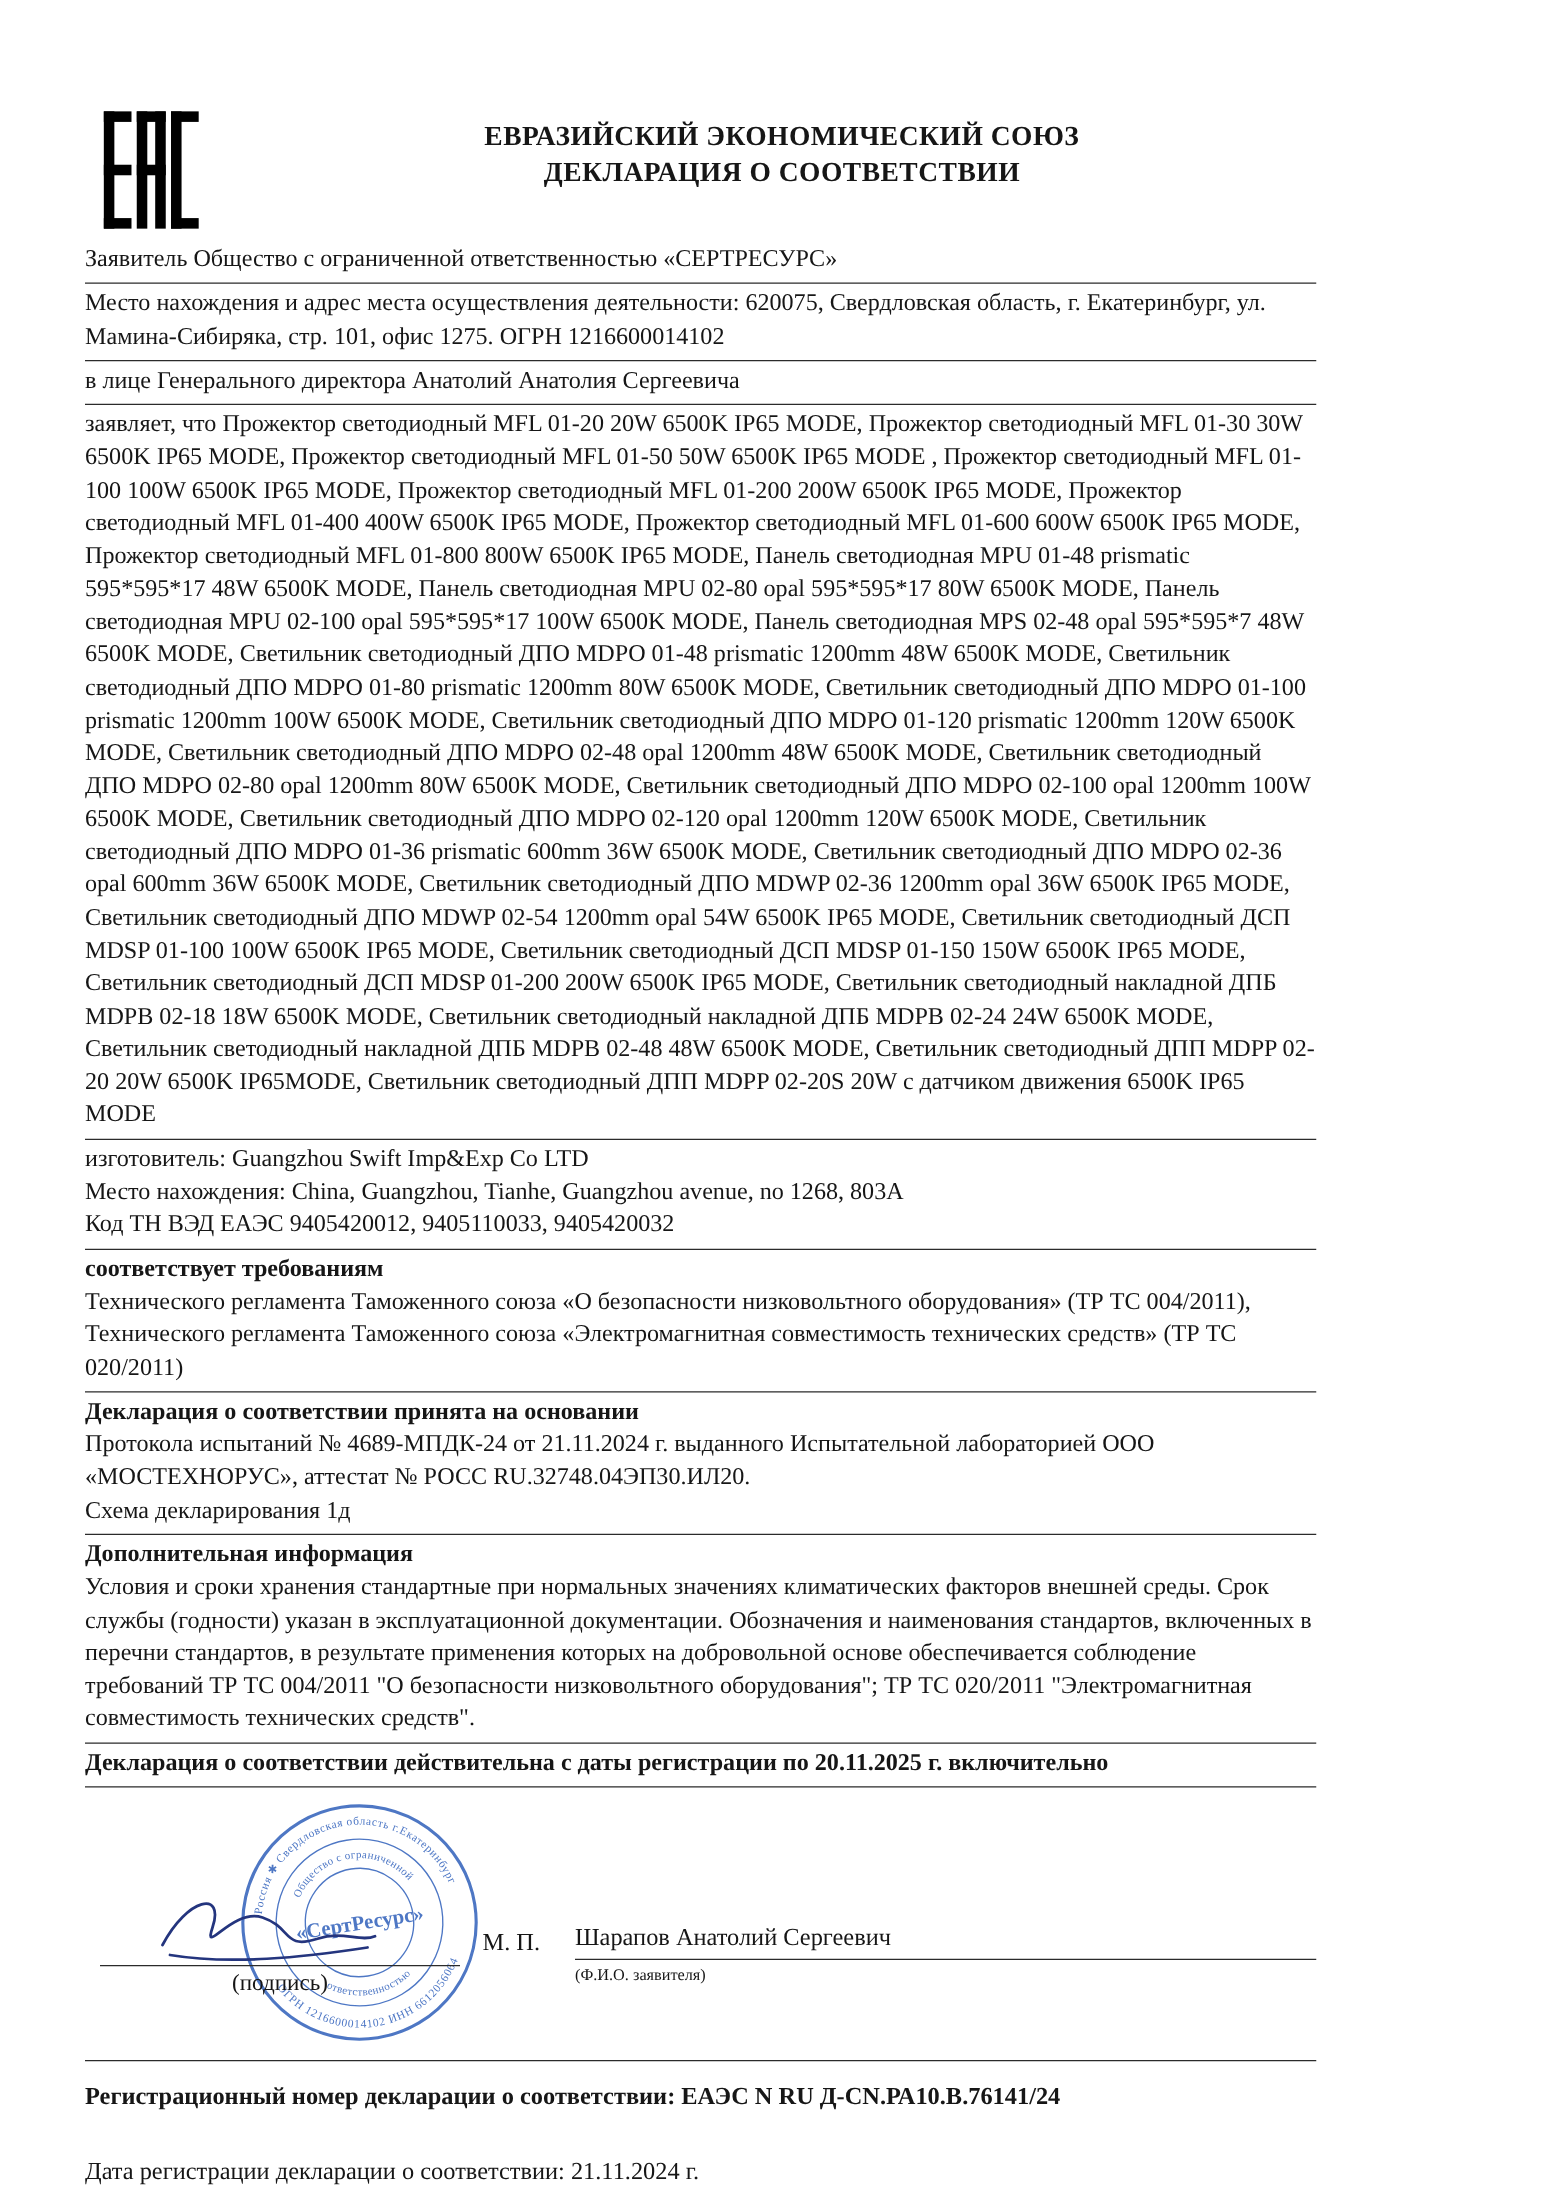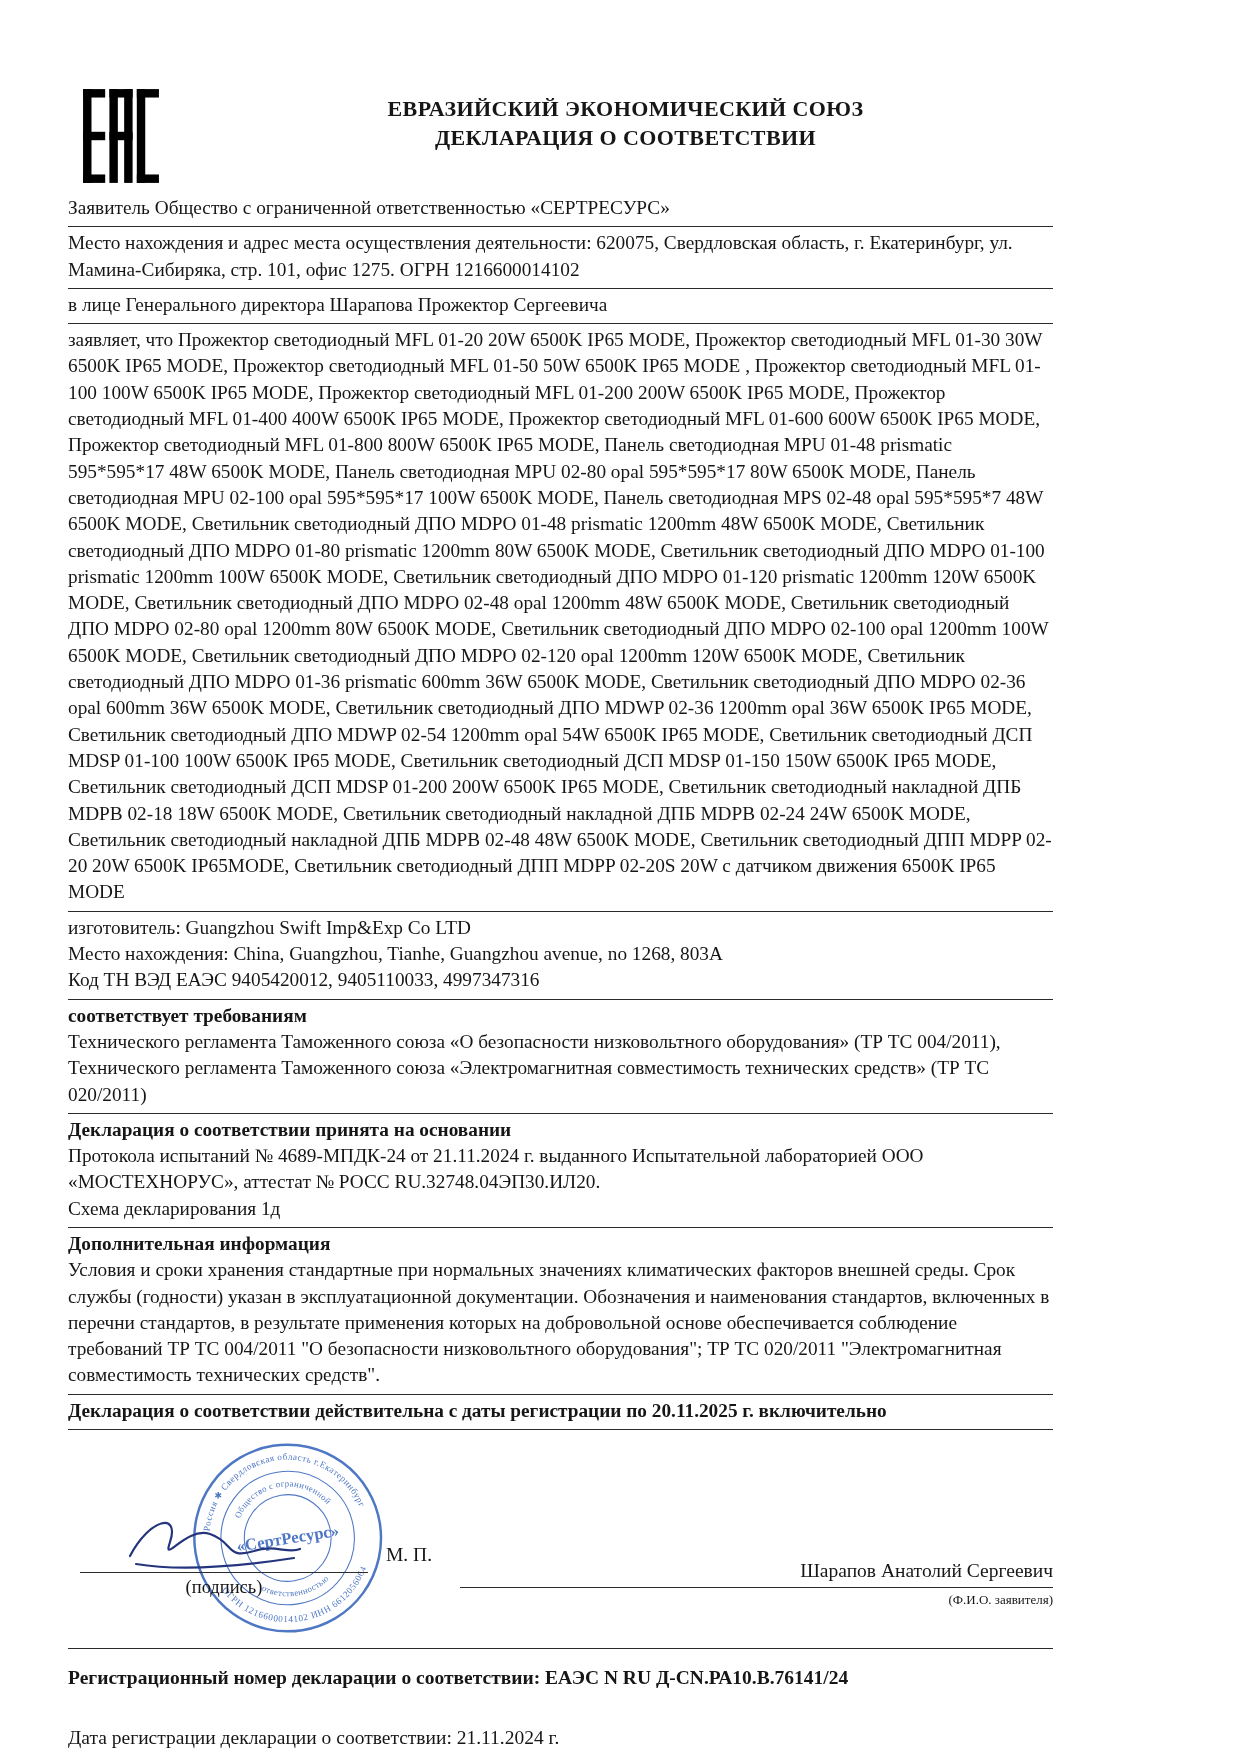--- a/index.html
+++ b/index.html
@@ -18,21 +18,21 @@
   .sec { font-size:19.3px; line-height:26.3px; padding:3px 0 5px; }
   .rule { border-bottom:1.6px solid #2b2b2b; }
   b { font-weight:normal; }
   .bold-line { font-weight:bold; }
 
   .sig-zone { position:relative; height:218px; }
   .sig-left { position:absolute; left:12px; top:142px; width:288px;
               border-top:1.5px solid #2b2b2b; text-align:center;
               font-size:18.5px; padding-top:4px; }
   .mp { position:absolute; left:318px; top:114px; font-size:19.5px; }
-  .sig-right { position:absolute; left:392px; top:110px; width:593px; text-align:right;margin-top:20px; }
+  .sig-right { position:absolute; left:392px; top:110px; width:593px; text-align:left; }
   .sig-right .fio { font-size:19.5px; padding-bottom:5px; }
   .sig-right .fio-line { border-top:1.5px solid #2b2b2b; font-size:13px; padding-top:4px; }
 
   .stamp { position:absolute; left:120px; top:8px; transform:rotate(-9deg); opacity:0.92; }
   .autograph { position:absolute; left:56px; top:76px; }
 
   .reg-num  { border-top:1.6px solid #2b2b2b; padding-top:18px;
               font-size:19.5px; font-weight:bold; }
   .reg-date { padding-top:38px; font-size:19.5px; font-weight:normal; }
 </style>
@@ -67,31 +67,31 @@
 
   <section class="sec rule">
     <p><b>Заявитель</b> <span>Общество с ограниченной ответственностью «СЕРТРЕСУРС»</span></p>
   </section>
 
   <section class="sec rule">
     <p>Место нахождения и адрес места осуществления деятельности: 620075, Свердловская область, г. Екатеринбург, ул. Мамина-Сибиряка, стр. 101, офис 1275. ОГРН 1216600014102</p>
   </section>
 
   <section class="sec rule">
-    <p><b>в лице</b> <span>Генерального директора Шарапова Прожектор Сергеевича</span></p>
+    <p><b>в лице</b> <span>Генерального директора Анатолий Анатолия Сергеевича</span></p>
   </section>
 
   <section class="sec rule">
     <p><b>заявляет, что</b> <span>Прожектор светодиодный MFL 01-20 20W 6500K IP65 MODE, Прожектор светодиодный MFL 01-30 30W 6500K IP65 MODE, Прожектор светодиодный MFL 01-50 50W 6500K IP65 MODE , Прожектор светодиодный MFL 01-100 100W 6500K IP65 MODE, Прожектор светодиодный MFL 01-200 200W 6500K IP65 MODE, Прожектор светодиодный MFL 01-400 400W 6500K IP65 MODE, Прожектор светодиодный MFL 01-600 600W 6500K IP65 MODE, Прожектор светодиодный MFL 01-800 800W 6500K IP65 MODE, Панель светодиодная MPU 01-48 prismatic 595*595*17 48W 6500K MODE, Панель светодиодная MPU 02-80 opal 595*595*17 80W 6500K MODE, Панель светодиодная MPU 02-100 opal 595*595*17 100W 6500K MODE, Панель светодиодная MPS 02-48 opal 595*595*7 48W 6500K MODE, Светильник светодиодный ДПО MDPO 01-48 prismatic 1200mm 48W 6500K MODE, Светильник светодиодный ДПО MDPO 01-80 prismatic 1200mm 80W 6500K MODE, Светильник светодиодный ДПО MDPO 01-100 prismatic 1200mm 100W 6500K MODE, Светильник светодиодный ДПО MDPO 01-120 prismatic 1200mm 120W 6500K MODE, Светильник светодиодный ДПО MDPO 02-48 opal 1200mm 48W 6500K MODE, Светильник светодиодный ДПО MDPO 02-80 opal 1200mm 80W 6500K MODE, Светильник светодиодный ДПО MDPO 02-100 opal 1200mm 100W 6500K MODE, Светильник светодиодный ДПО MDPO 02-120 opal 1200mm 120W 6500K MODE, Светильник светодиодный ДПО MDPO 01-36 prismatic 600mm 36W 6500K MODE, Светильник светодиодный ДПО MDPO 02-36 opal 600mm 36W 6500K MODE, Светильник светодиодный ДПО MDWP 02-36 1200mm opal 36W 6500K IP65 MODE, Светильник светодиодный ДПО MDWP 02-54 1200mm opal 54W 6500K IP65 MODE, Светильник светодиодный ДСП MDSP 01-100 100W 6500K IP65 MODE, Светильник светодиодный ДСП MDSP 01-150 150W 6500K IP65 MODE, Светильник светодиодный ДСП MDSP 01-200 200W 6500K IP65 MODE, Светильник светодиодный накладной ДПБ MDPB 02-18 18W 6500K MODE, Светильник светодиодный накладной ДПБ MDPB 02-24 24W 6500K MODE, Светильник светодиодный накладной ДПБ MDPB 02-48 48W 6500K MODE, Светильник светодиодный ДПП MDPP 02-20 20W 6500K IP65MODE, Светильник светодиодный ДПП MDPP 02-20S 20W с датчиком движения 6500K IP65 MODE</span></p>
   </section>
 
   <section class="sec rule">
     <p><b>изготовитель:</b> <span>Guangzhou Swift Imp&amp;Exp Co LTD</span></p>
     <p>Место нахождения: China, Guangzhou, Tianhe, Guangzhou avenue, no 1268, 803A</p>
-    <p>Код ТН ВЭД ЕАЭС 9405420012, 9405110033, 4997347316</p>
+    <p>Код ТН ВЭД ЕАЭС 9405420012, 9405110033, 9405420032</p>
   </section>
 
   <section class="sec rule">
     <p class="bold-line">соответствует требованиям</p>
     <p>Технического регламента Таможенного союза «О безопасности низковольтного оборудования» (ТР ТС 004/2011), Технического регламента Таможенного союза «Электромагнитная совместимость технических средств» (ТР ТС 020/2011)</p>
   </section>
 
   <section class="sec rule">
     <p class="bold-line">Декларация о соответствии принята на основании</p>
     <p>Протокола испытаний № 4689-МПДК-24 от 21.11.2024 г. выданного Испытательной лабораторией ООО «МОСТЕХНОРУС», аттестат № РОСС RU.32748.04ЭП30.ИЛ20.</p>

